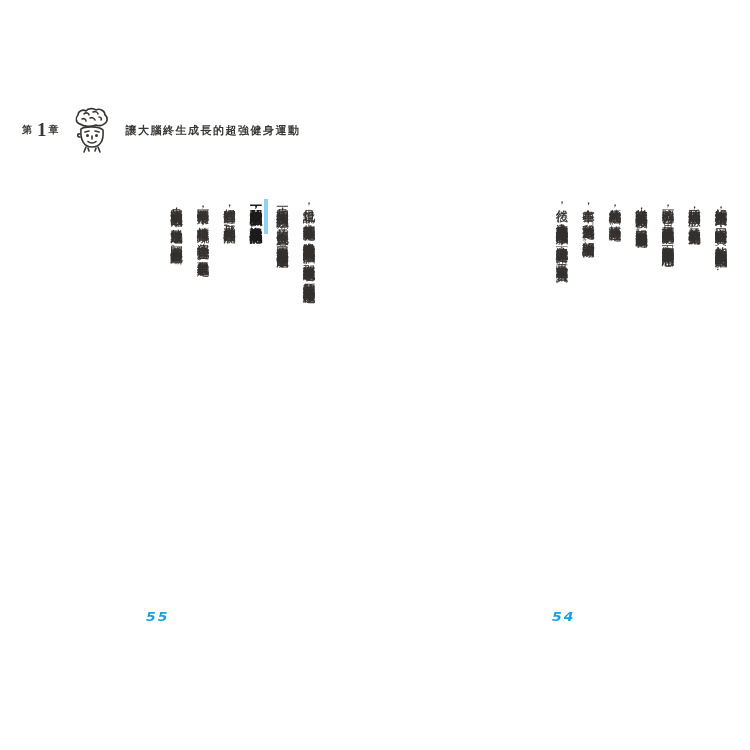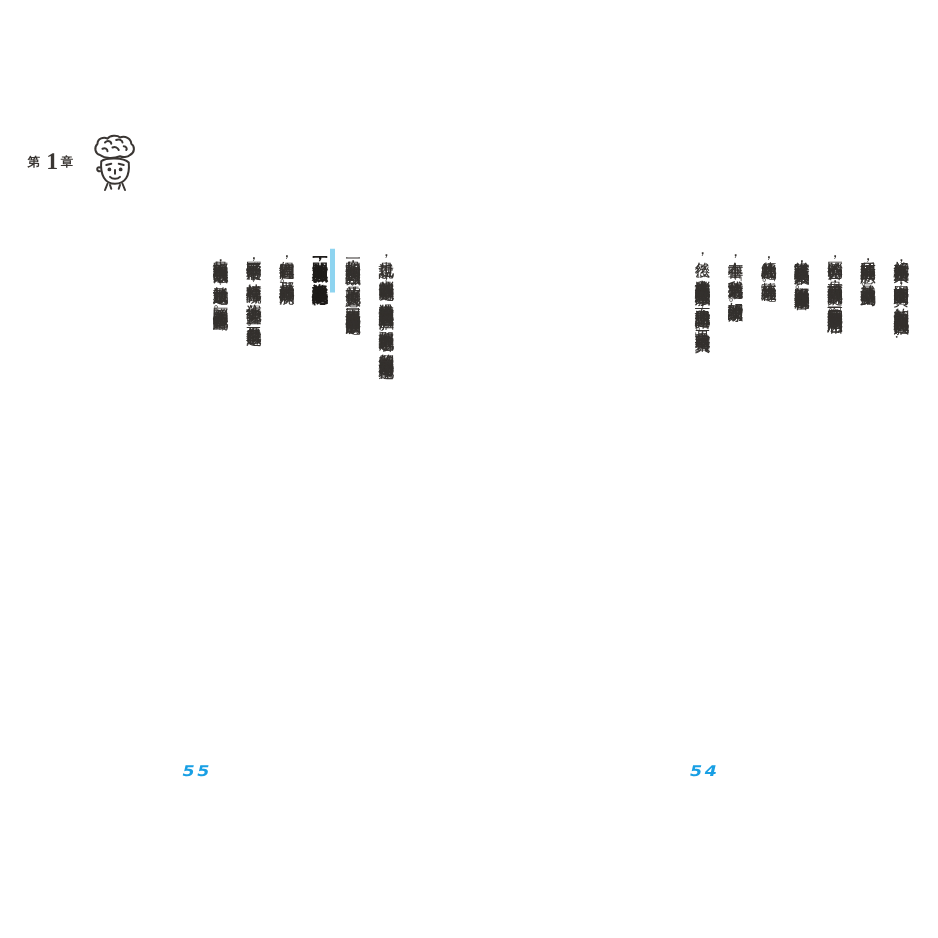--- a/index.html
+++ b/index.html
@@ -140,20 +140,21 @@
 
         <circle class="icon-fill" cx="15.5" cy="28.5" r="1.5"></circle>
         <circle class="icon-fill" cx="24.5" cy="28.5" r="1.5"></circle>
 
         <path class="icon-stroke" d="M20,29 L20,32" stroke-width="1.1"></path>
         <path class="icon-stroke" d="M16,34.5 C18,36.5 22,36.5 24,34.5" stroke-width="1.3"></path>
 
         <path class="icon-stroke" d="M14,40 L12,45 M26,40 L28,45 M16,41 L17,44 M24,41 L23,44" stroke-width="1.2"></path>
       </svg>
     </span>
+    <span class="chapter-title">讓大腦終生成長的超強健身運動</span>
   </header>
 
   <section class="book-page page-right">
     <p>就好比你在網路上買了東西，卻因交通中斷而收不到貨，新的刺激和新的資訊完全無法傳到其他腦區……</p>
     <p class="gap-before">這種如同與世隔絕的狀態，就連最基本的交流都做不到。</p>
     <p class="gap-before">腦區的協力合作，是打造更強大腦不可或缺的關鍵，而這其實也和剛才提到的「放電」息息相關。</p>
     <p class="gap-before">當資訊從眼睛或耳朵進入大腦後，視覺系腦區與聽覺系腦區就會放電。</p>
     <p>此為神經元的放電，故稱為「神經元放電」。</p>
     <p>在本書中，我將之簡稱為「放電」，好讓說明更簡潔明瞭。</p>
     <p>然後，進入大腦的訊息會傳送到理解系或思考系腦區，而這些訊息的聯通道路，正是由「連動放電」來負責。</p>

